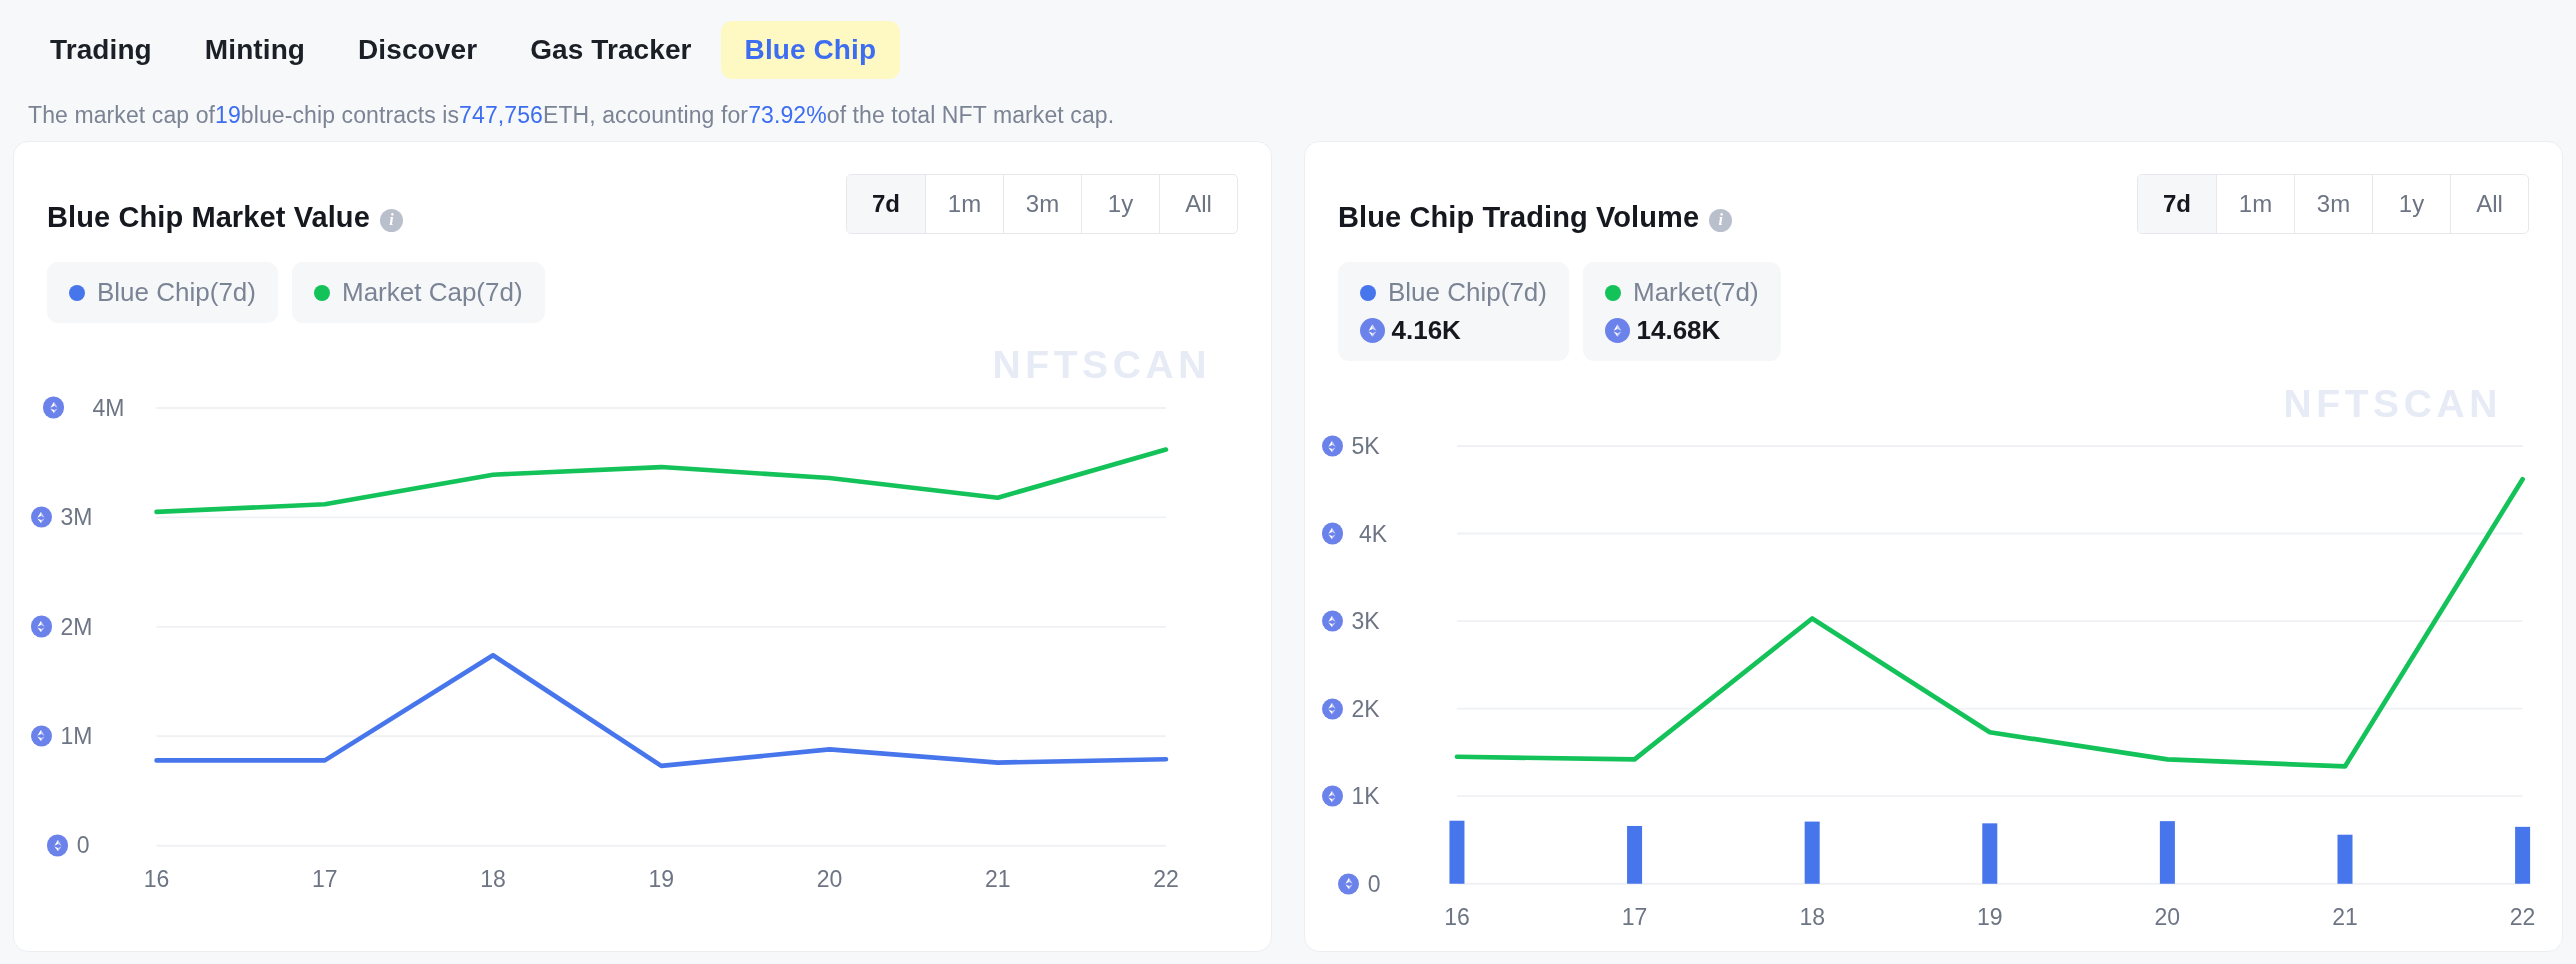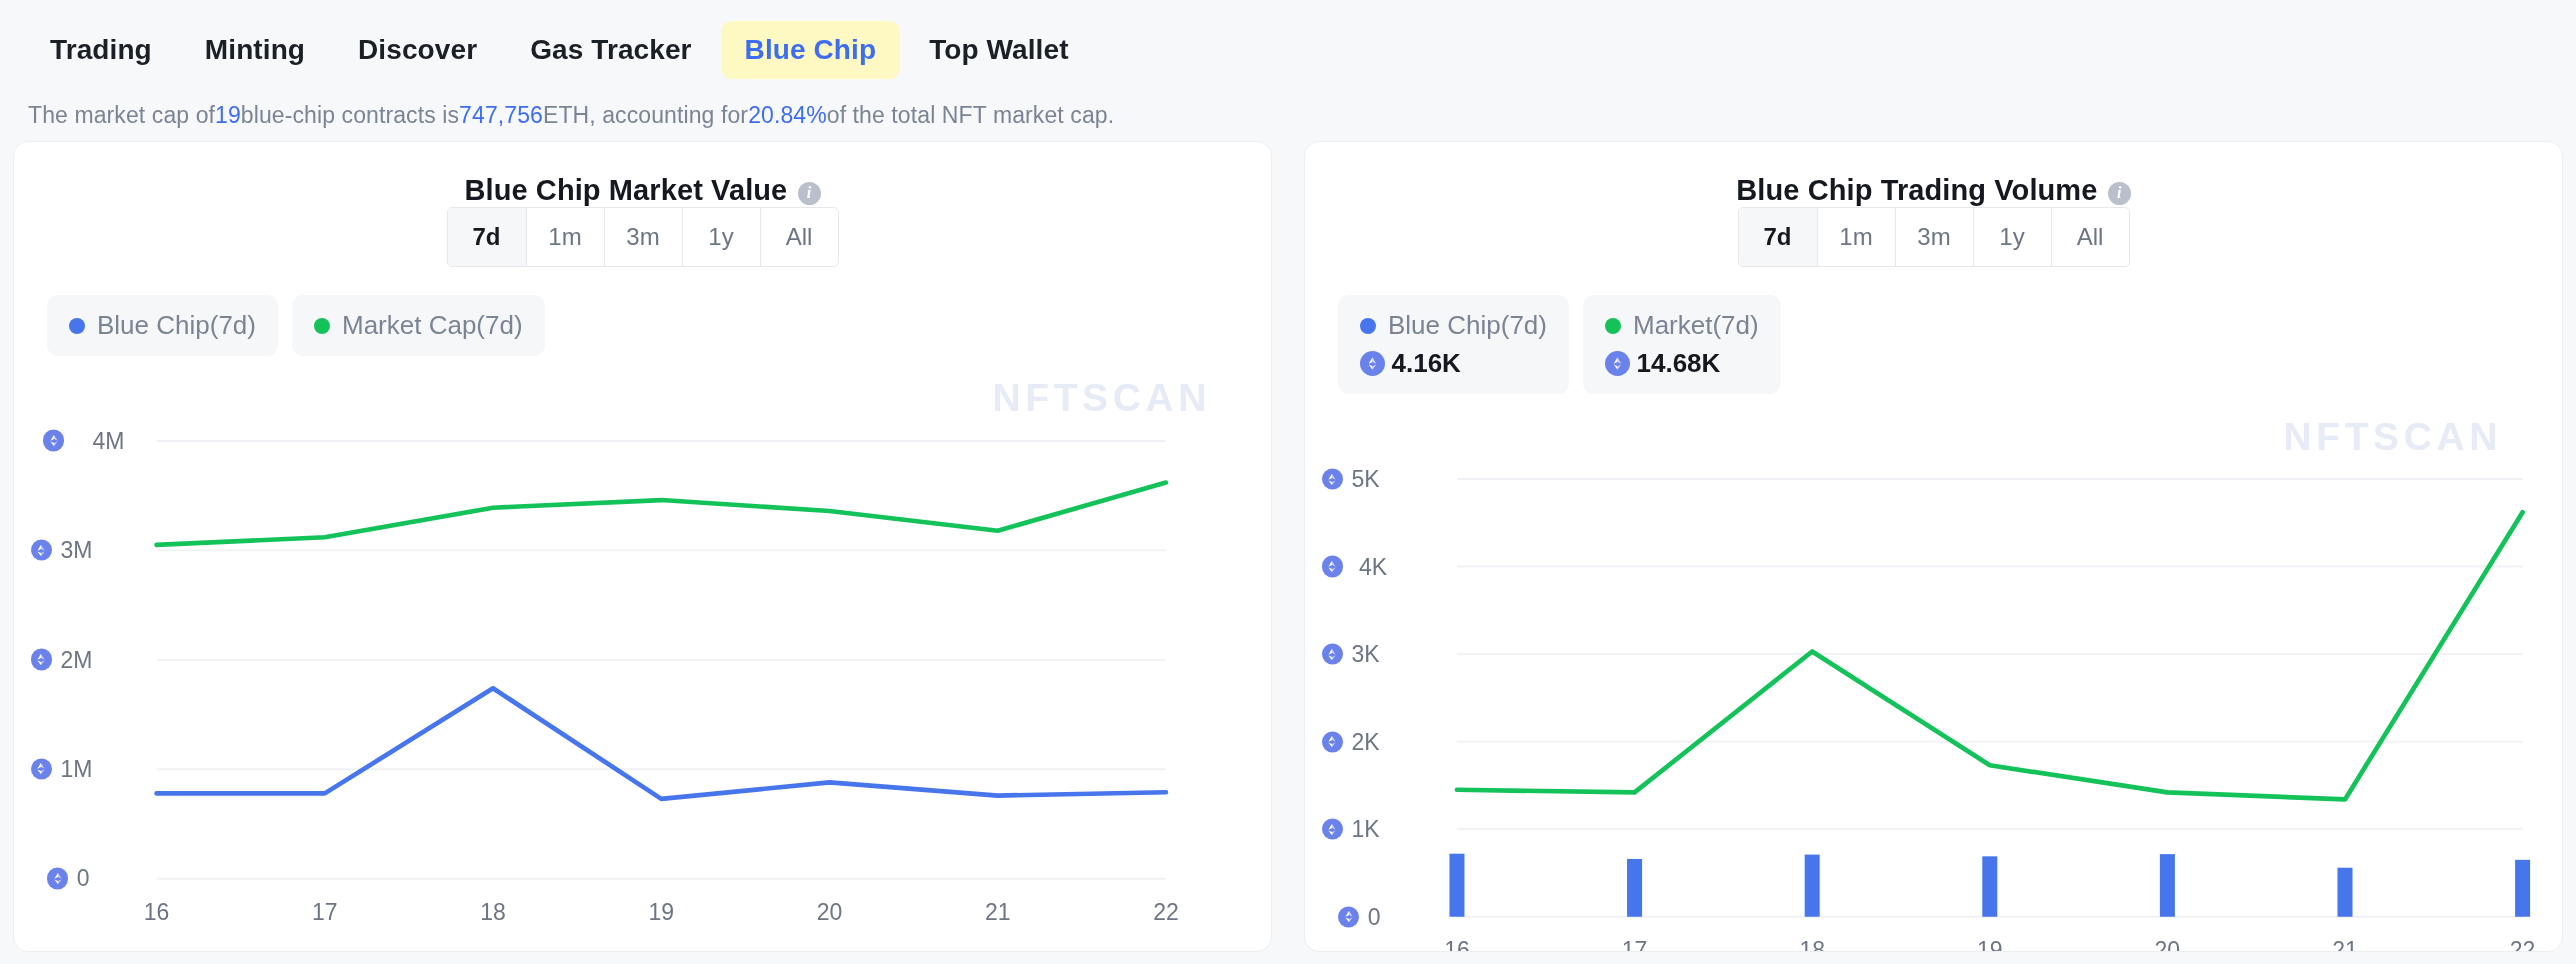--- a/index.html
+++ b/index.html
@@ -41,23 +41,22 @@
     position: relative;
     flex: 1 1 0;
     background: #fff;
     border: 0.9px solid #eceef1;
     border-radius: 15px;
     height: 811px;
     overflow: hidden;
   }
 
   .card-head {
-    display: flex; align-items: center; justify-content: space-between;
+    display: flex; align-items: flex-end; justify-content: space-between;
     padding: 32px 33px 0 33px;
-    flex-direction: column;
   }
   .card-title {
     display: flex; align-items: center; gap: 10.2px;
     font-size: 29px; font-weight: 700; color: #15181e; letter-spacing: 0.1px;
   }
   .info-icon {
     width: 23px; height: 23px; border-radius: 50%;
     background: #b9bfcb; color: #fff;
     font-size: 16px; font-weight: 700; font-style: italic;
     display: inline-flex; align-items: center; justify-content: center;
@@ -124,30 +123,29 @@
 </style>
 </head>
 <body>
 
 <div class="nav">
   <div class="nav-item">Trading</div>
   <div class="nav-item">Minting</div>
   <div class="nav-item">Discover</div>
   <div class="nav-item">Gas Tracker</div>
   <div class="nav-item active">Blue Chip</div>
-  <div class="nav-item">Top Wallet</div>
 </div>
 
 <div class="summary">
   <span>The market cap of </span>
     <b>19</b>
     <span> blue-chip contracts is </span>
     <b>747,756</b>
     <span> ETH, accounting for </span>
-    <b>20.84%</b>
+    <b>73.92%</b>
     <span> of the total NFT market cap.</span>
 </div>
 
 <div class="cards">
 
   <div class="card">
     <div class="card-head">
       <div class="card-title">
         <span>Blue Chip Market Value</span>
         <span class="info-icon">i</span>

